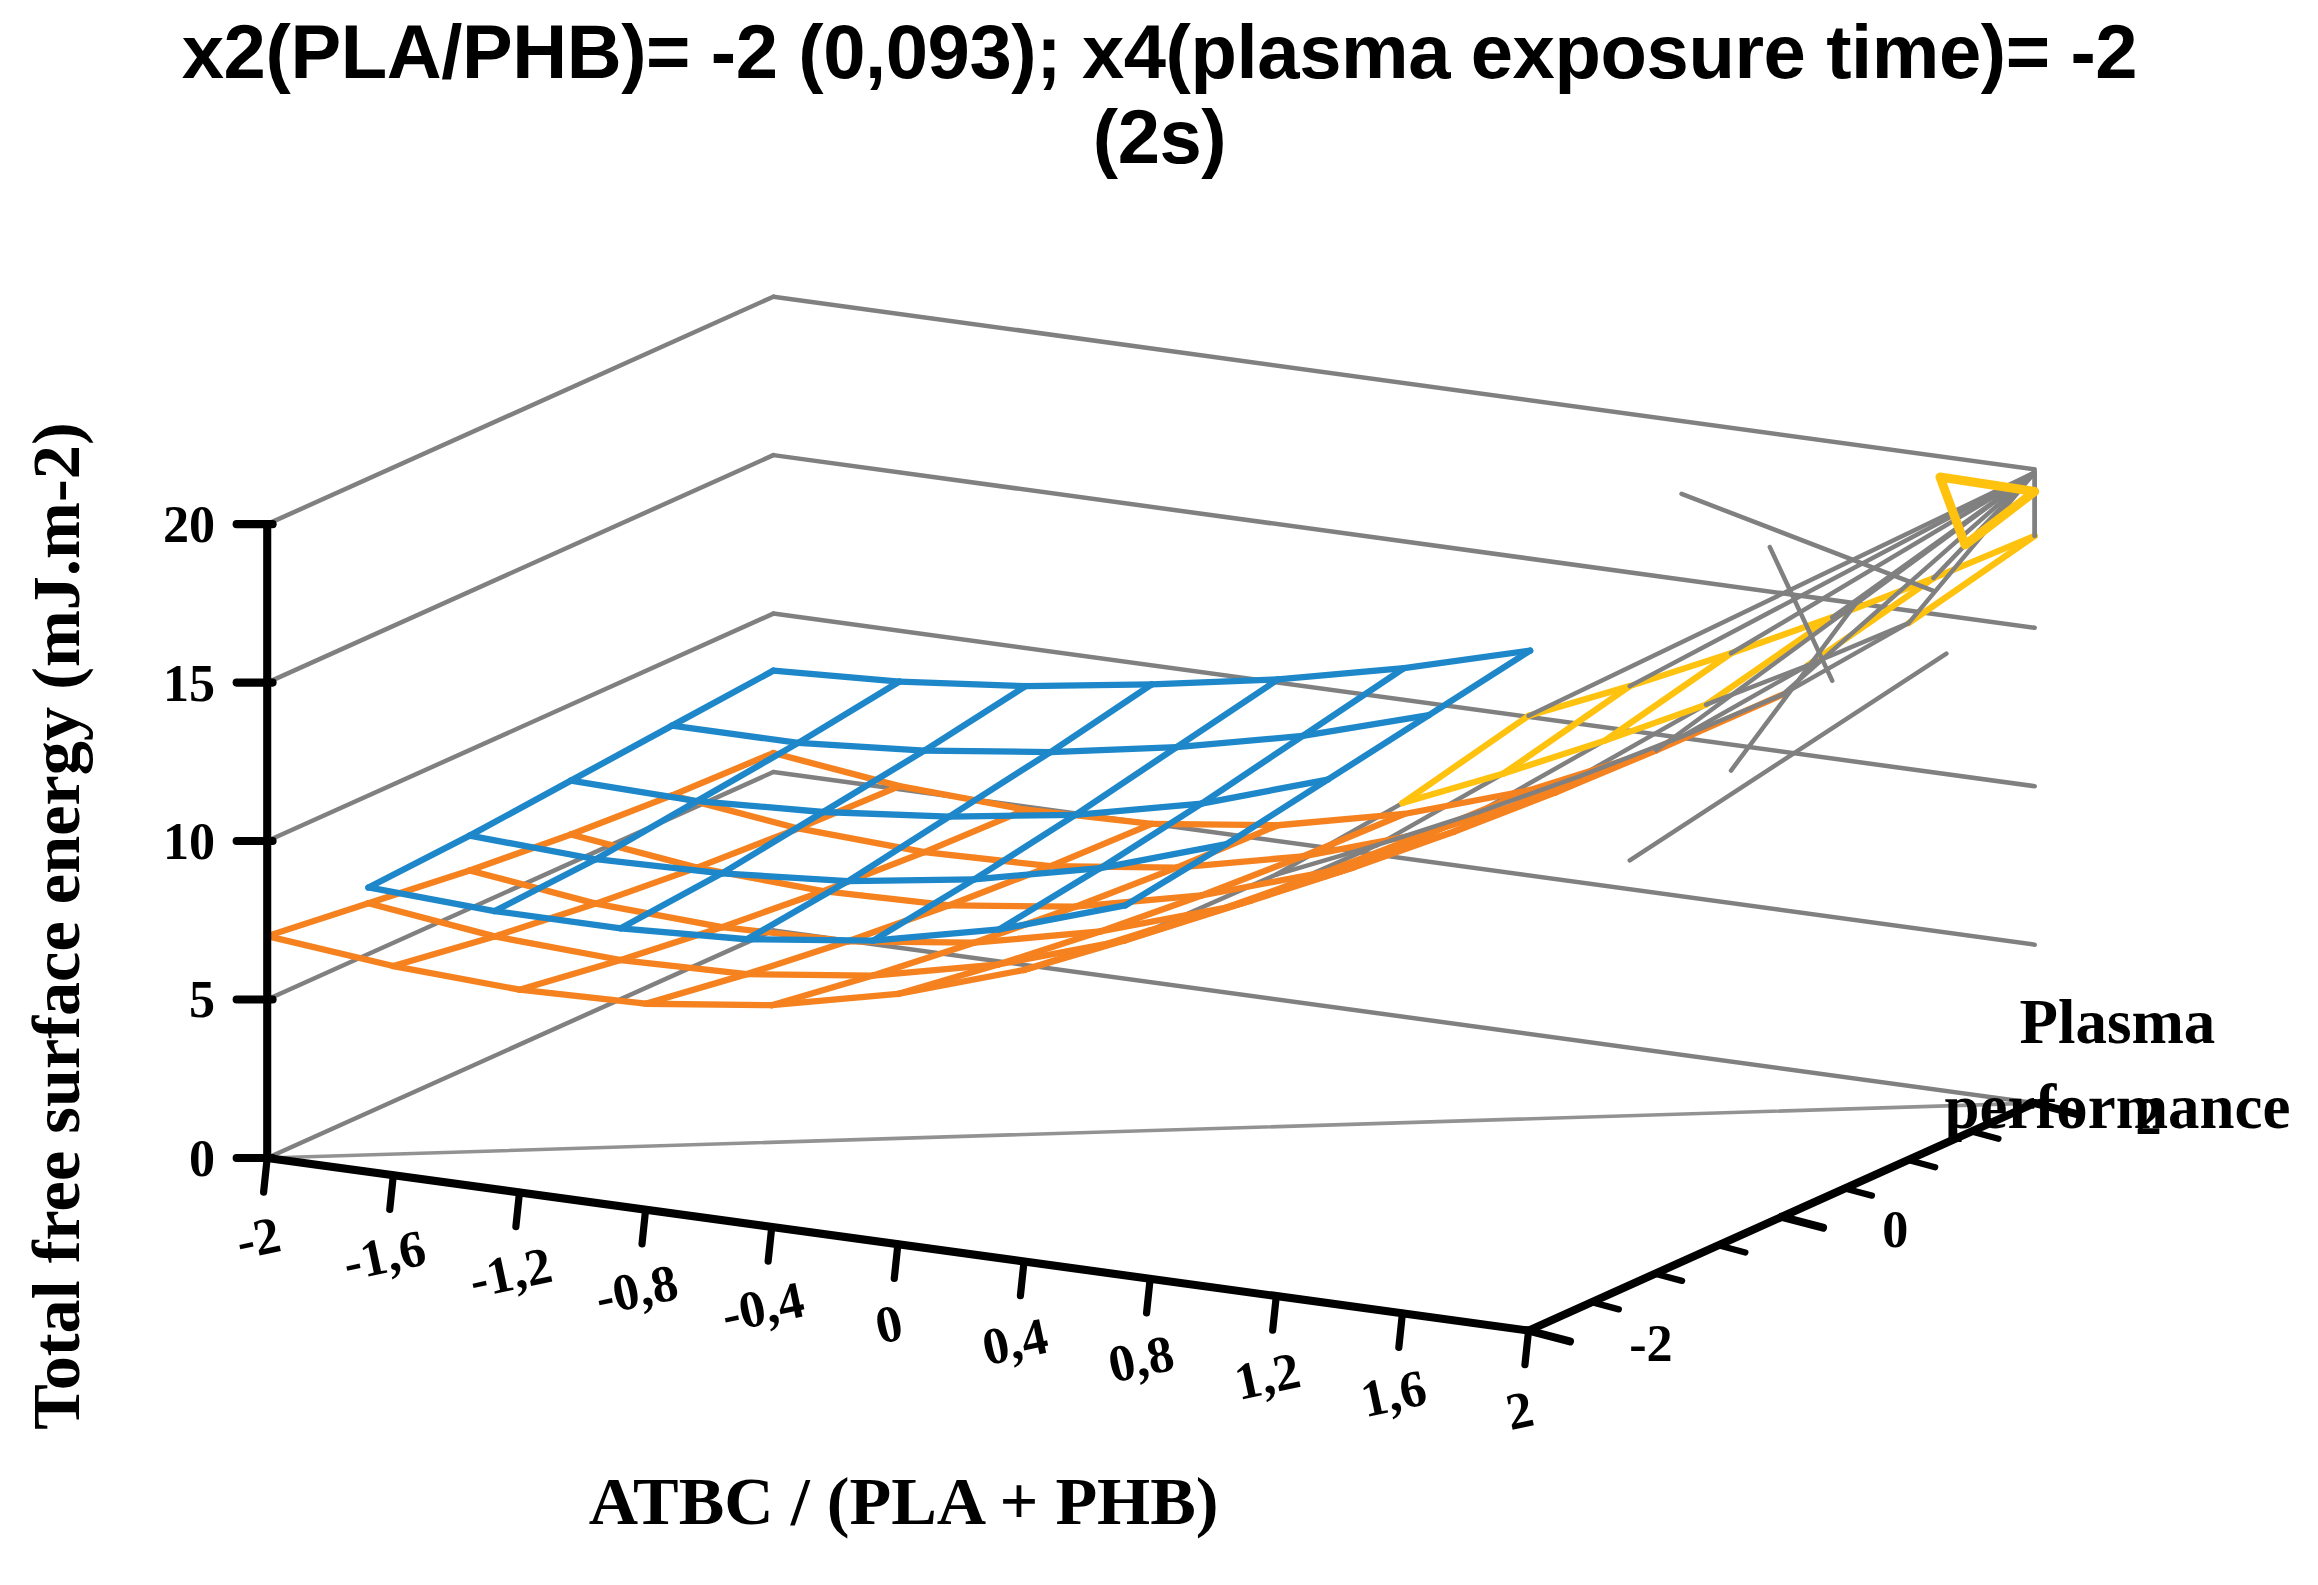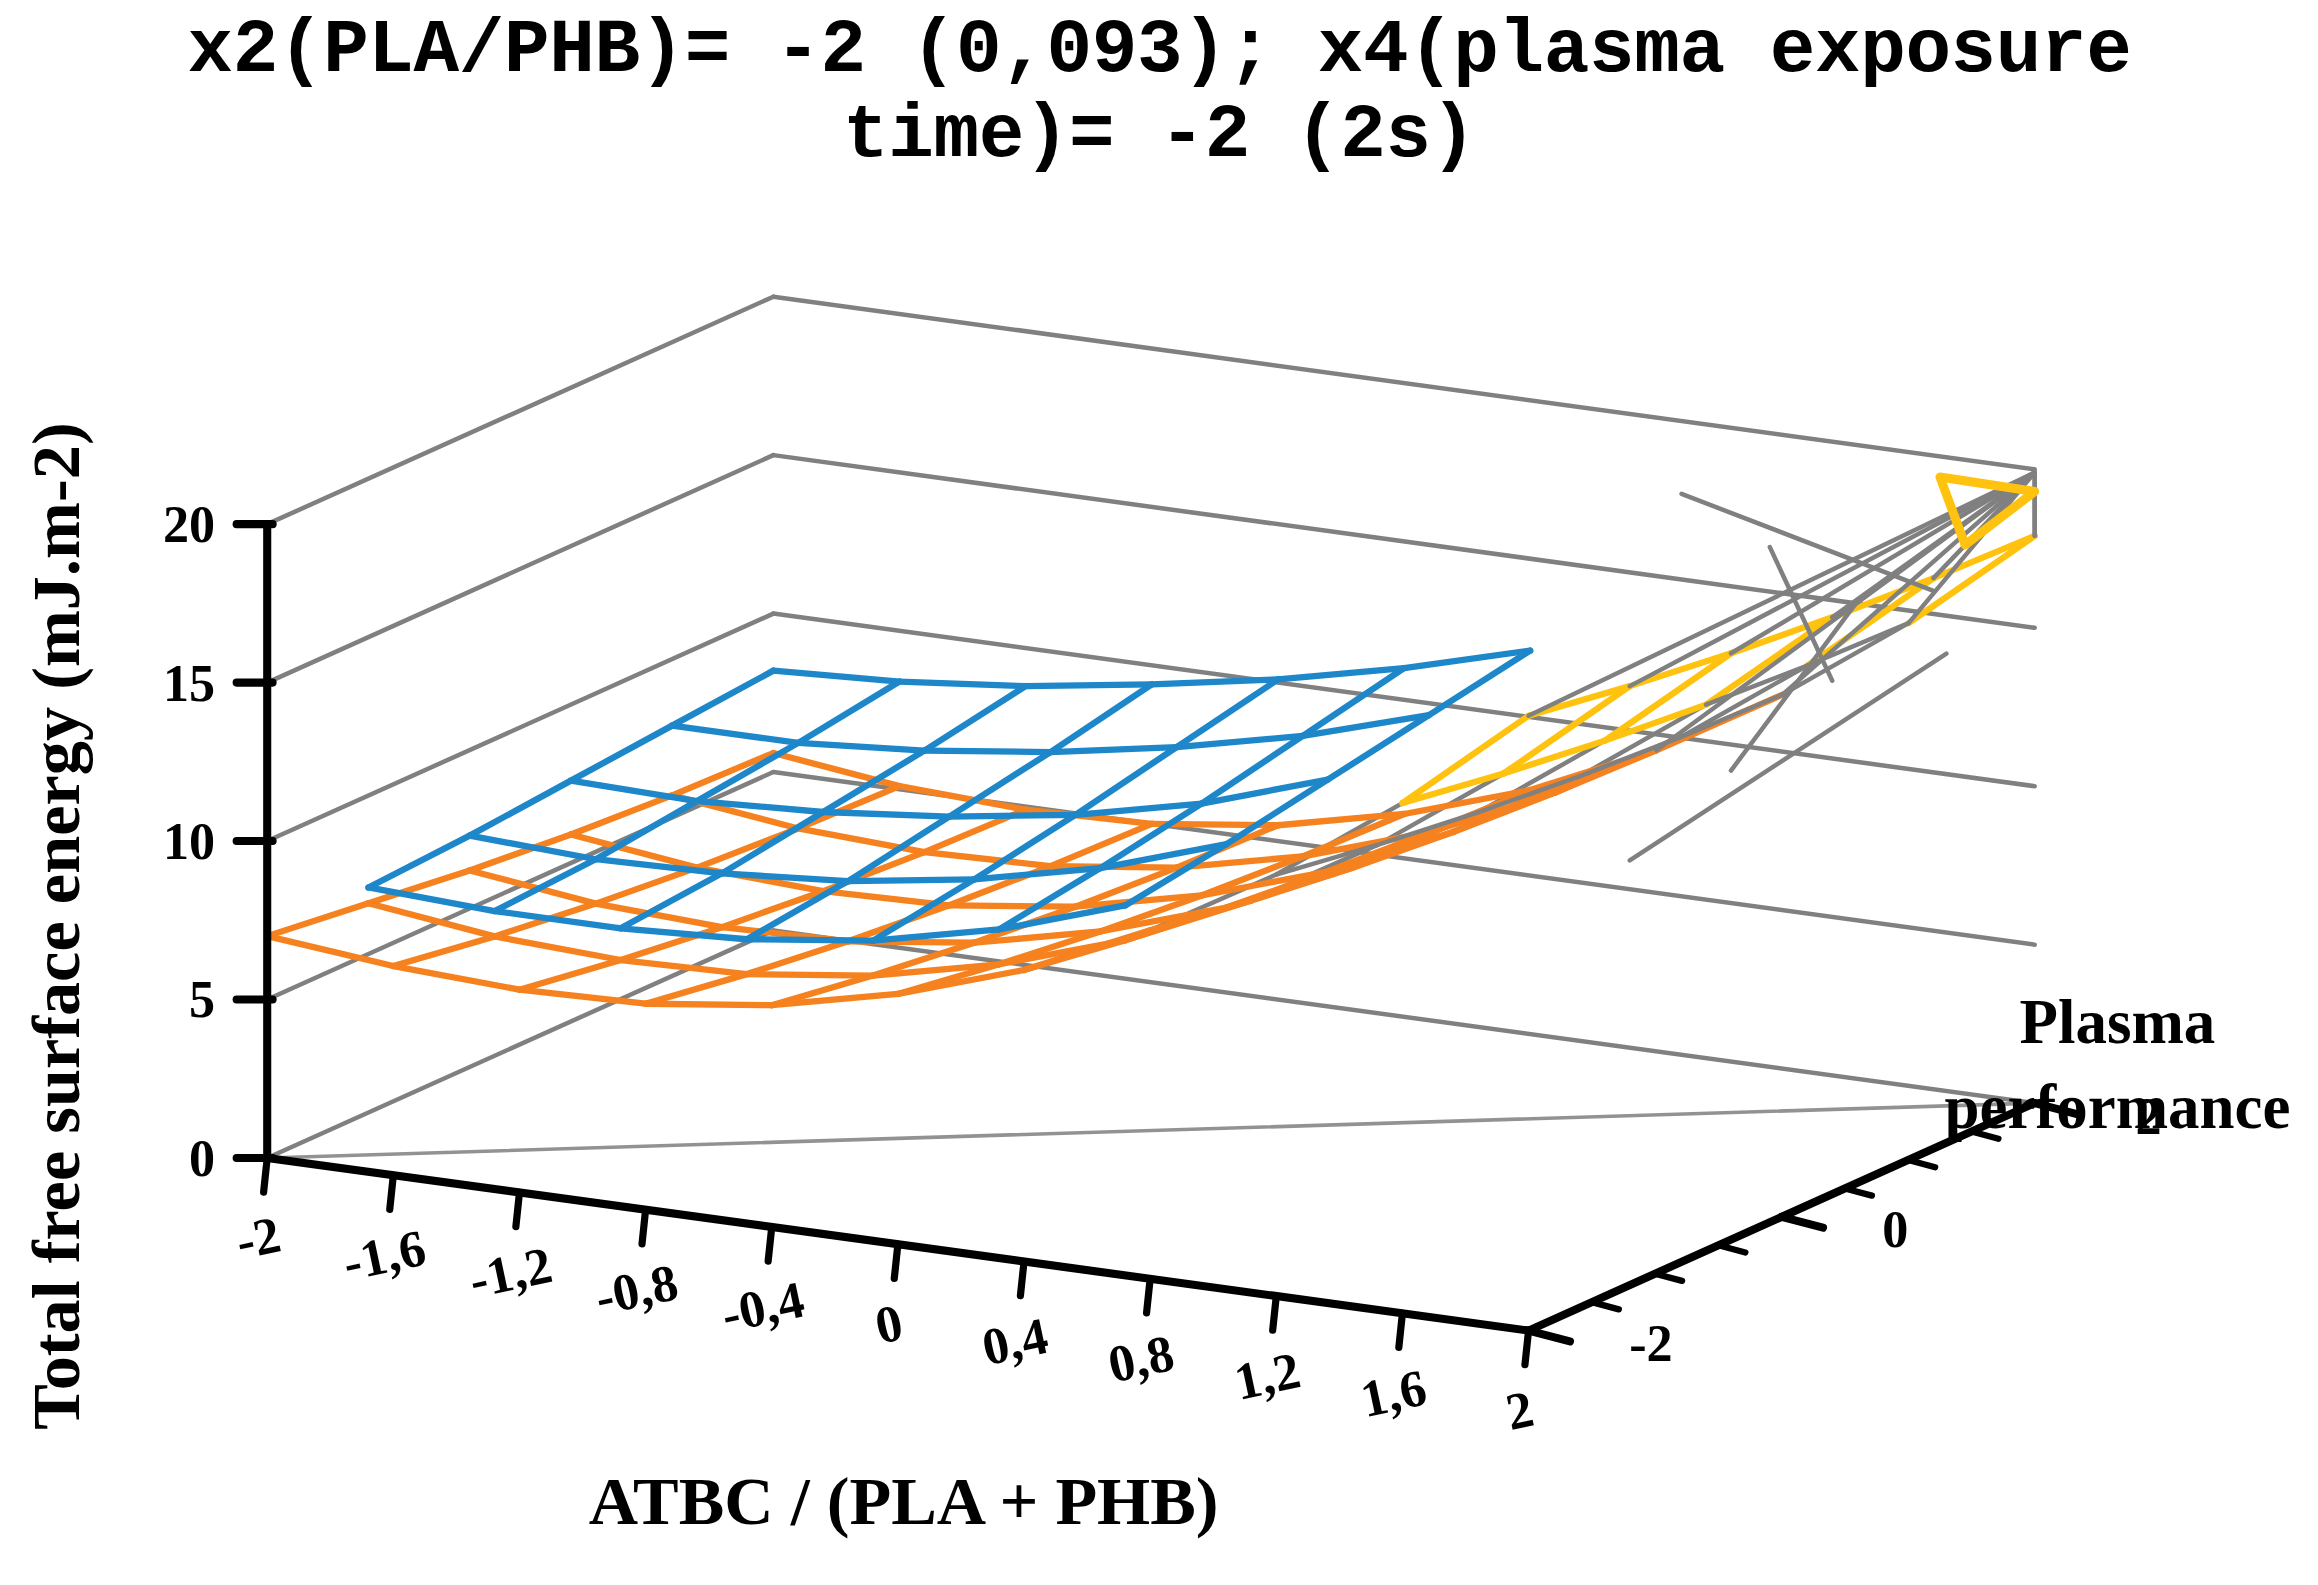--- a/index.html
+++ b/index.html
@@ -9,21 +9,21 @@
     background:#ffffff;
     font-family:"Liberation Serif", serif;
     overflow:hidden;
   }
   #chart-title{
     position:absolute;
     left:50%;transform:translateX(-50%);
     top:9px;
     width:1960px;
     text-align:center;
-    font-family:Liberation Mono, monospace;
+    font-family:Liberation Sans, sans-serif;
     font-weight:bold;
     font-size:76px;
     line-height:1.12;
     color:#000000;
     letter-spacing:-0.4px;
   }
   #plot-svg{position:absolute;left:0;top:0;}
   .ax-title{
     font-family:"Liberation Serif", serif;
     font-weight:bold;

